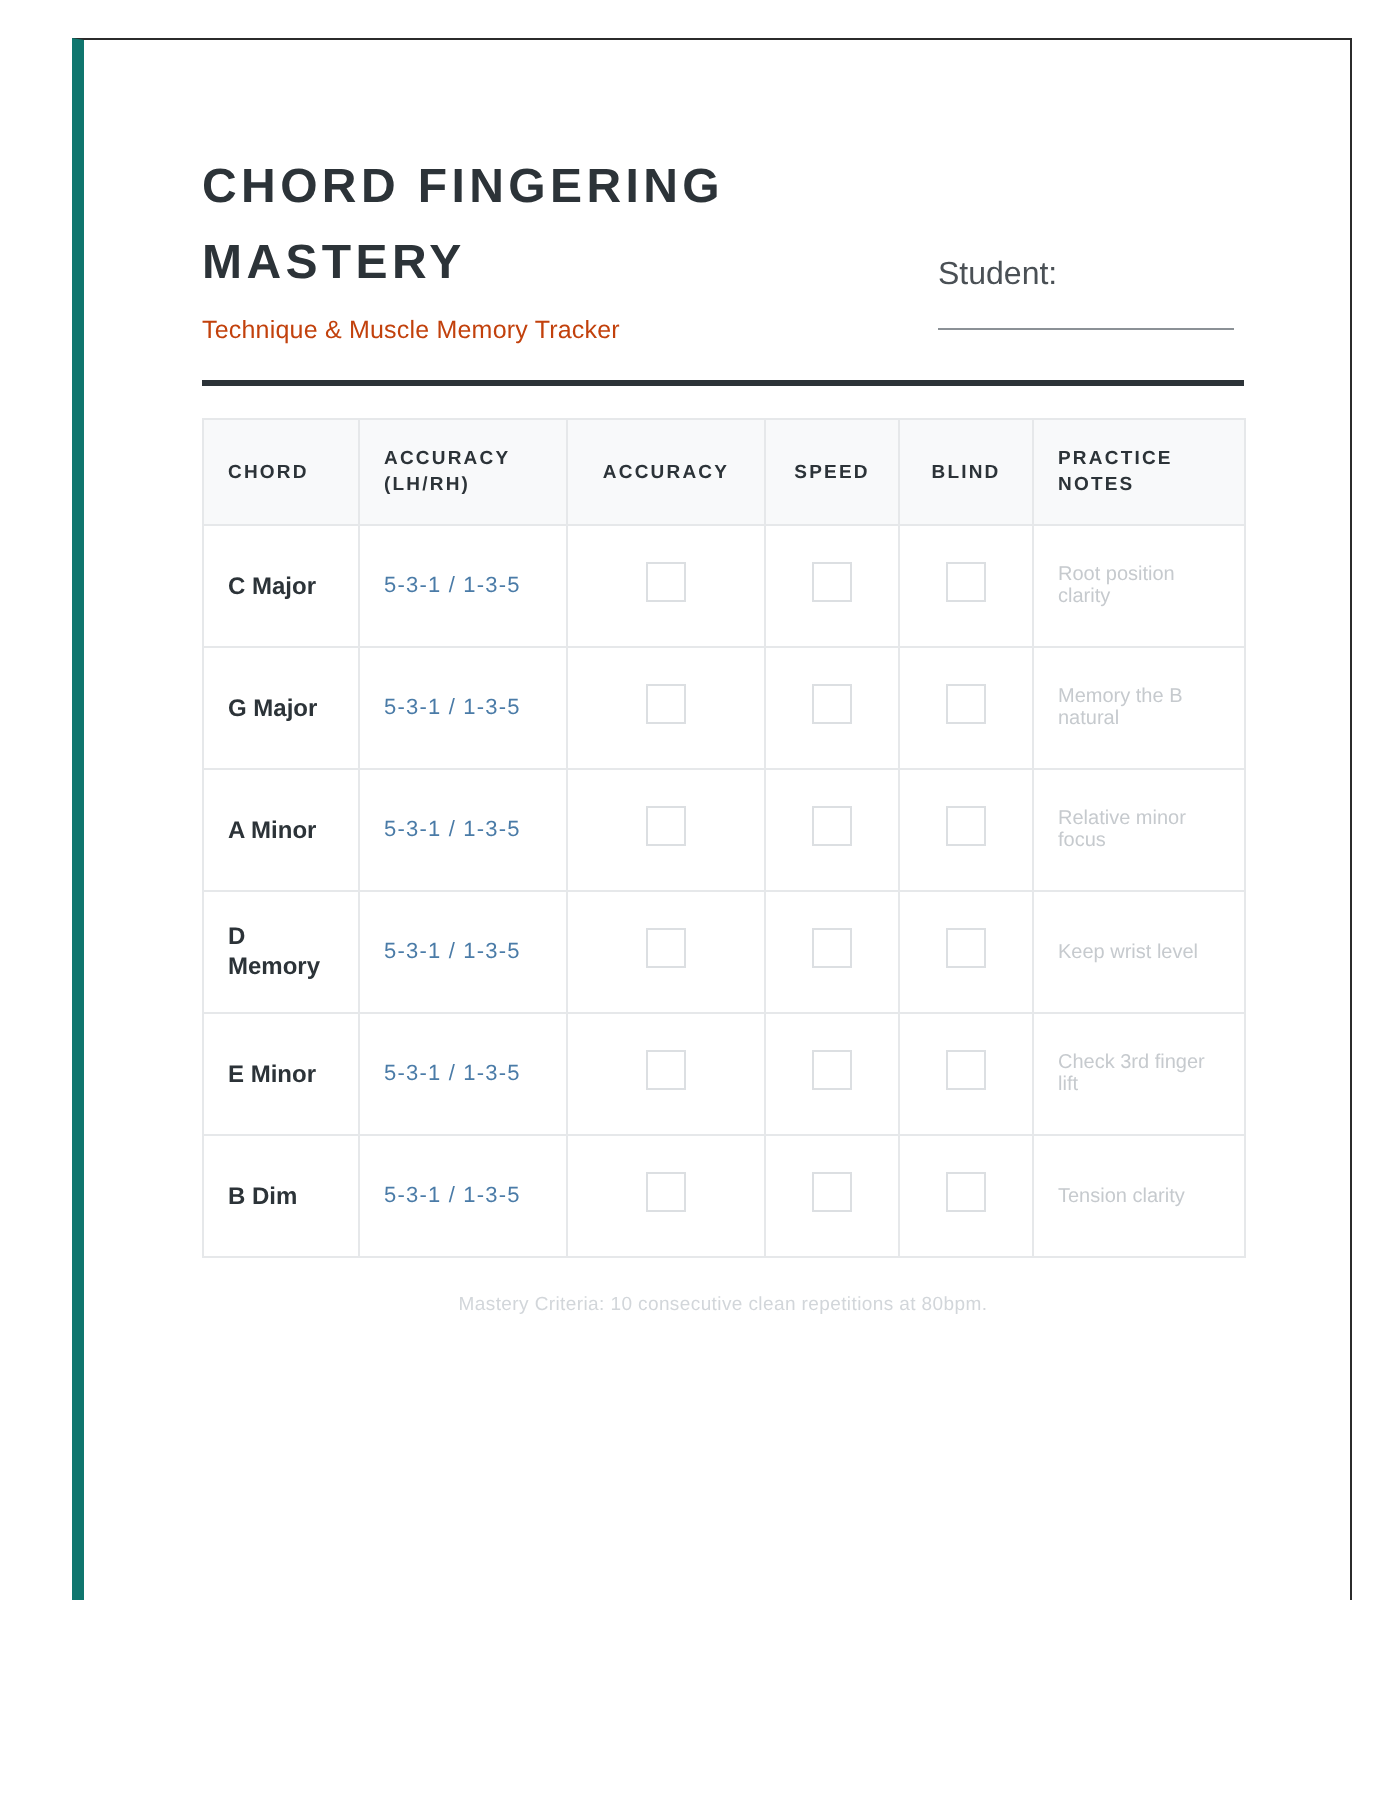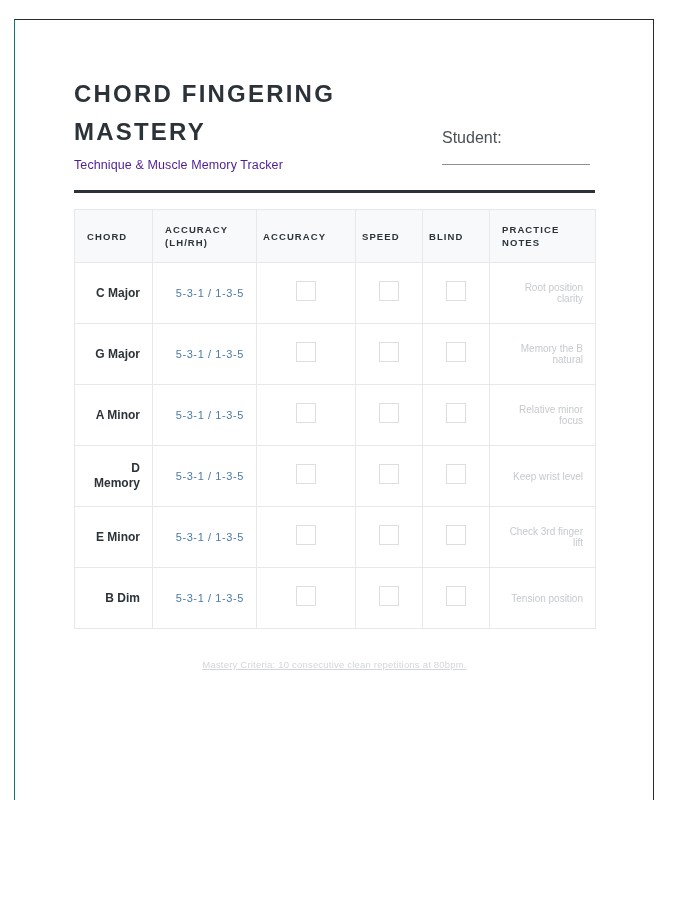--- a/index.html
+++ b/index.html
@@ -12,25 +12,25 @@
     width: 700px;
     height: 900px;
     font-family: "Liberation Sans", sans-serif;
     -webkit-font-smoothing: antialiased;
     overflow: hidden;
   }
 
   
   #page-frame {
     position: absolute;
-    left: 14px;
+    left: 36px;
     top: 19px;
     width: 640px;
     height: 781px;
-    border-left: 1px solid #0f766e;
+    border-left: 6px solid #0f766e;
     border-right: 1px solid #2b2b2b;
     border-top: 1px solid #2b2b2b;
     border-bottom: none;
     box-sizing: border-box;
     background: #ffffff;
   }
 
   #sheet-inner {
     position: absolute;
     left: 59px;          
@@ -47,21 +47,21 @@
     font-size: 24px;
     font-weight: bold;
     letter-spacing: 2.2px;
     color: #2c3338;
     line-height: 38px;
     margin: 0;
     width: 300px;
   }
   .doc-subtitle {
     font-size: 12.5px;
-    color: #4c1d95;
+    color: #c2410c;
     letter-spacing: 0.1px;
     margin-top: 6px;
     line-height: 16px;
   }
   .student-block {
     position: absolute;
     right: 1px;
     top: 110px;
     width: 152px;
   }
@@ -100,30 +100,30 @@
     background: #f8f9fa;
     font-size: 9.5px;
     font-weight: bold;
     letter-spacing: 1.1px;
     color: #2c3338;
     text-align: left;
     padding: 13px 12px;
     line-height: 13px;
     height: 52px;
   }
-  .sheet-table thead th.c-center { padding-left: 6px; padding-right: 6px; }
+  .sheet-table thead th.c-center { text-align: center; padding-left: 6px; padding-right: 6px; }
 
   .col-chord     { width: 78px; }
   .col-fingering { width: 104px; }
   .col-accuracy  { width: 99px; }
   .col-speed     { width: 67px; }
   .col-blind     { width: 67px; }
   .col-notes     { width: 106px; }
 
-  .sheet-table tbody tr { height: 61px; text-align: right; }
+  .sheet-table tbody tr { height: 61px; }
   .sheet-table tbody td { padding: 8px 12px; }
 
   .cell-chord {
     font-size: 12px;
     font-weight: bold;
     color: #2c3338;
     line-height: 15px;
   }
   .cell-fingering {
     font-size: 11px;
@@ -144,27 +144,26 @@
     display: inline-block;
     width: 20px;
     height: 20px;
     border: 1px solid #dcdfe2;
     background: #ffffff;
     box-sizing: border-box;
   }
 
   
   .sheet-footer {
-    margin-top: 30px;
+    margin-top: 18px;
     width: 521px;
     text-align: center;
     font-size: 9.5px;
     color: #d2d6da;
     letter-spacing: 0.2px;
-    text-decoration: underline;
   }
 </style>
 </head>
 <body>
 
 <div id="page-frame">
   <div id="sheet-inner">
 
     <div class="header-block">
       <h1 class="doc-title">CHORD FINGERING MASTERY</h1>
@@ -237,21 +236,21 @@
             <td class="cell-check"><span class="checkbox"></span></td>
             <td class="cell-check"><span class="checkbox"></span></td>
             <td class="cell-notes">Check 3rd finger lift</td>
           </tr>
           <tr>
             <td class="cell-chord">B Dim</td>
             <td class="cell-fingering">5-3-1 / 1-3-5</td>
             <td class="cell-check"><span class="checkbox"></span></td>
             <td class="cell-check"><span class="checkbox"></span></td>
             <td class="cell-check"><span class="checkbox"></span></td>
-            <td class="cell-notes">Tension position</td>
+            <td class="cell-notes">Tension clarity</td>
           </tr>
         </tbody>
     </table>
 
     <div class="sheet-footer">Mastery Criteria: 10 consecutive clean repetitions at 80bpm.</div>
 
   </div>
 </div>
 
 </body></html>

